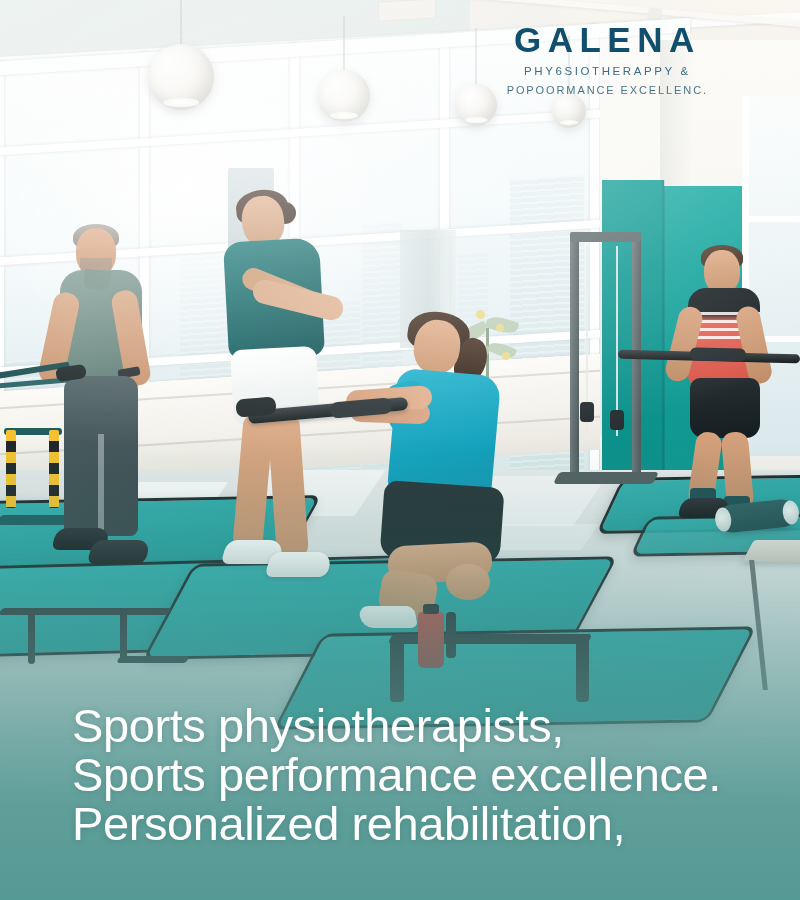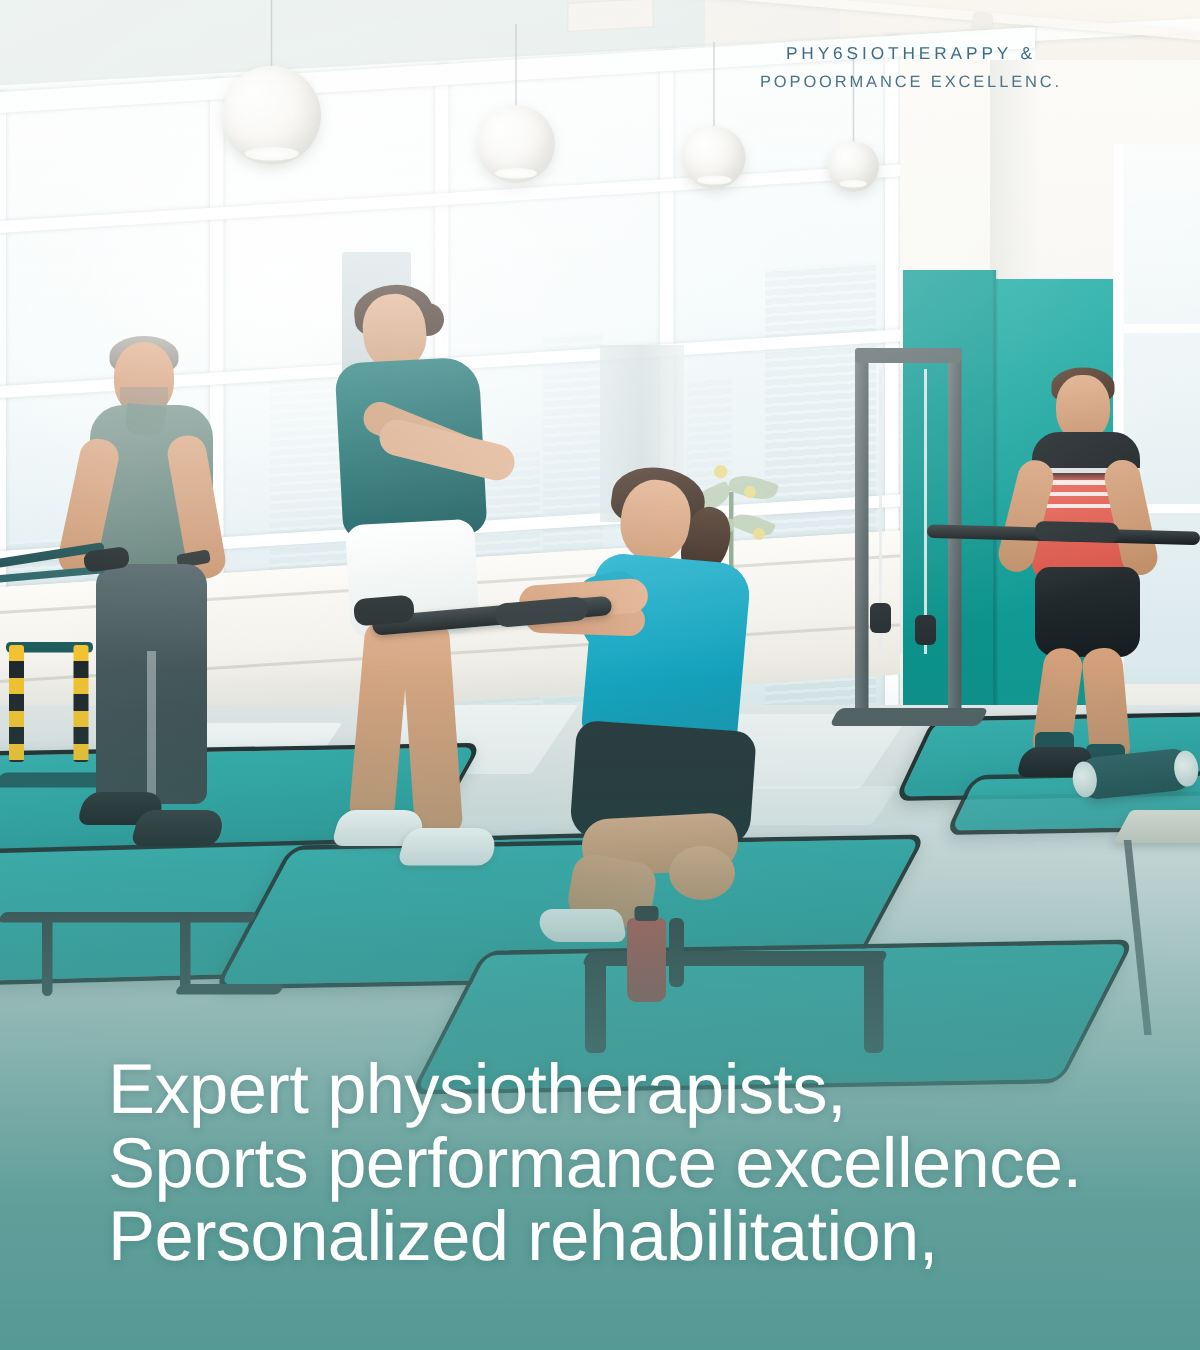--- a/index.html
+++ b/index.html
@@ -689,23 +689,24 @@
       <span class="m-bar mb3"></span>
       <span class="m-bar mb4"></span>
     </div>
     <div class="bottle"></div>
 
     <div class="photo-soft"></div>
     <div class="teal-cast"></div>
   </div>
 
   <div class="logo">
+    <div class="logo-word">GALENA</div>
     <div class="logo-sub1">PHY6SIOTHERAPPY  &amp;</div>
     <div class="logo-sub2">POPOORMANCE EXCELLENC.</div>
   </div>
 
   <div class="headline">
-    <span class="hl-line">Expert physiotherapists,</span>
+    <span class="hl-line">Sports physiotherapists,</span>
     <span class="hl-line">Sports performance excellence.</span>
     <span class="hl-line">Personalized rehabilitation,</span>
   </div>
 
 </div>
 
 </body></html>

